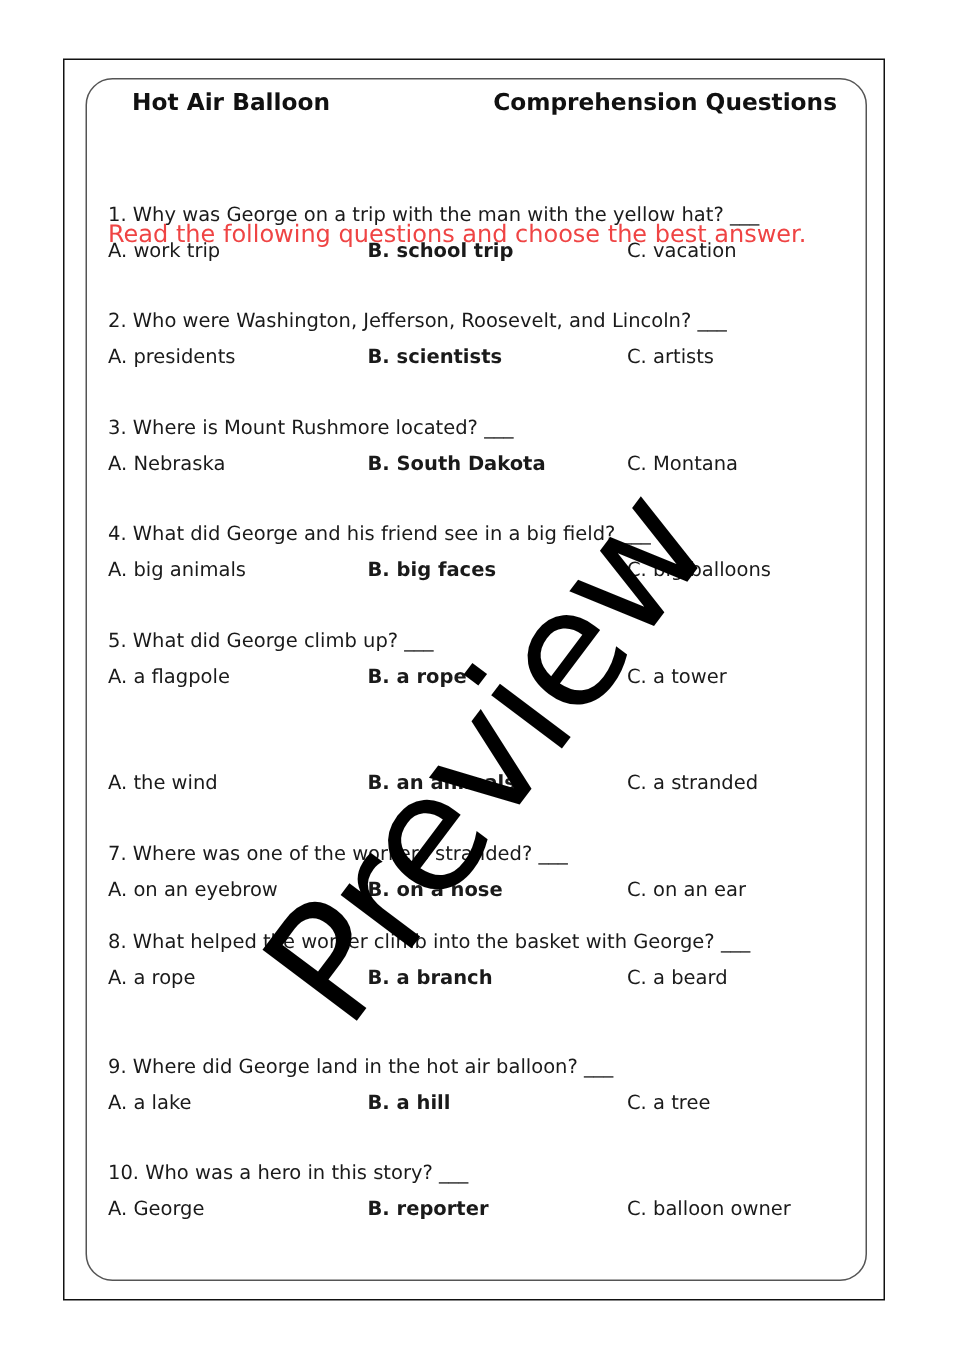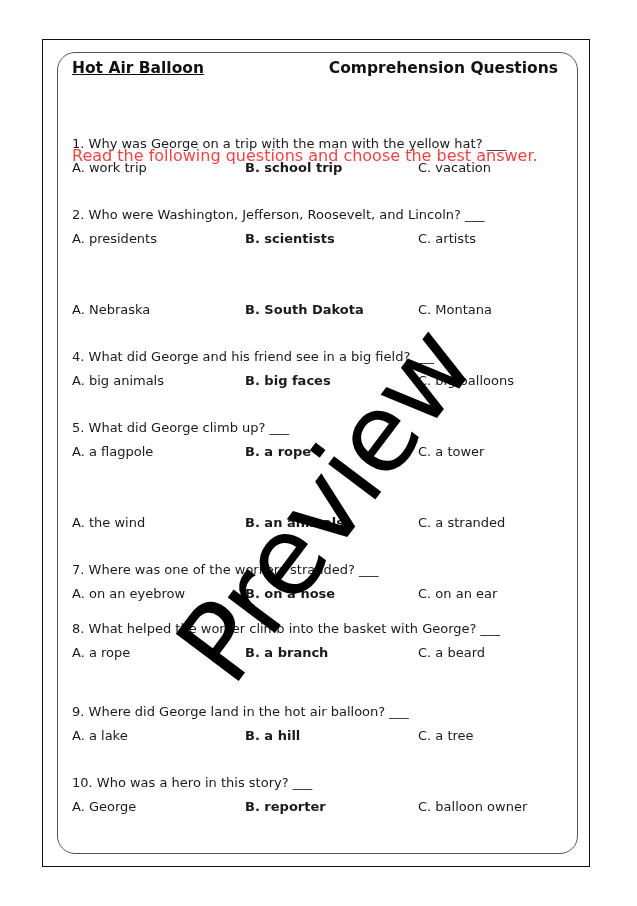--- a/index.html
+++ b/index.html
@@ -37,21 +37,21 @@
     .header {
       position: absolute;
       left: 72px;
       top: 59px;
       width: 486px;
       height: 20px;
       font-weight: bold;
       font-size: 15.5px;
       color: #111;
     }
-    .header .left { position: absolute; left: 0; top: 0; text-decoration: underline; }
+    .header .left { position: absolute; left: 16px; top: 0; }
     .header .right { position: absolute; right: 0; top: 0; }
     .instructions {
       position: absolute;
       left: 72px;
       top: 98px;
       font-size: 16px;
       color: #ef4444;
       margin-top: 48px;
     }
     .question {
@@ -112,20 +112,21 @@
 </div>
 
 <div class="question" style="top:207px;">
   <span class="q-text">2. Who were Washington, Jefferson, Roosevelt, and Lincoln? ___</span>
   <span class="opt a">A. presidents</span>
   <span class="opt b">B. scientists</span>
   <span class="opt c">C. artists</span>
 </div>
 
 <div class="question" style="top:278px;">
+  <span class="q-text">3. Where is Mount Rushmore located? ___</span>
   <span class="opt a">A. Nebraska</span>
   <span class="opt b">B. South Dakota</span>
   <span class="opt c">C. Montana</span>
 </div>
 
 <div class="question" style="top:349px;">
   <span class="q-text">4. What did George and his friend see in a big field? ___</span>
   <span class="opt a">A. big animals</span>
   <span class="opt b">B. big faces</span>
   <span class="opt c">C. big balloons</span>

